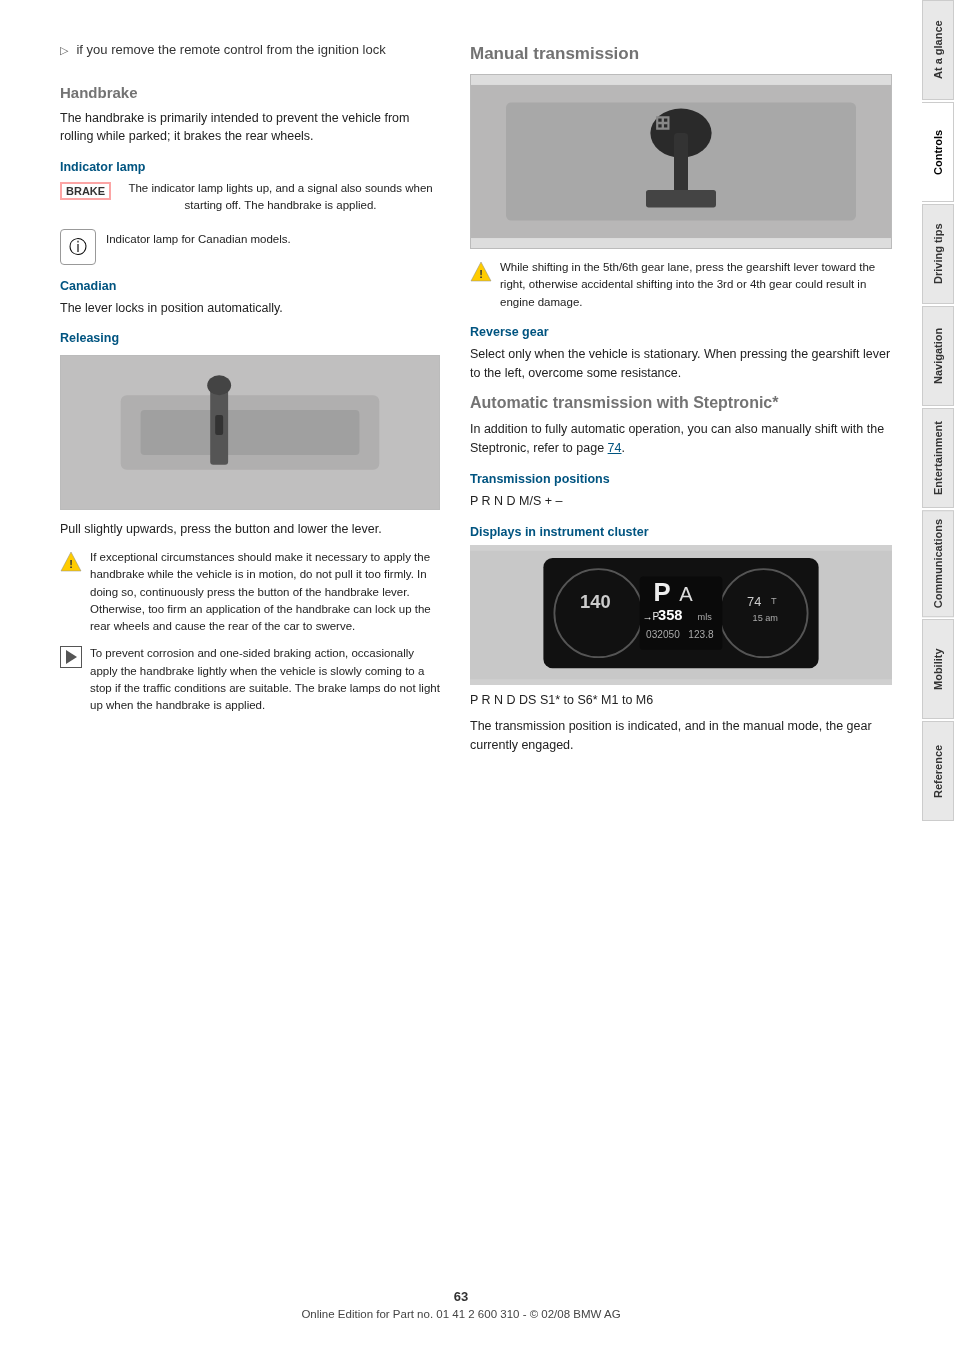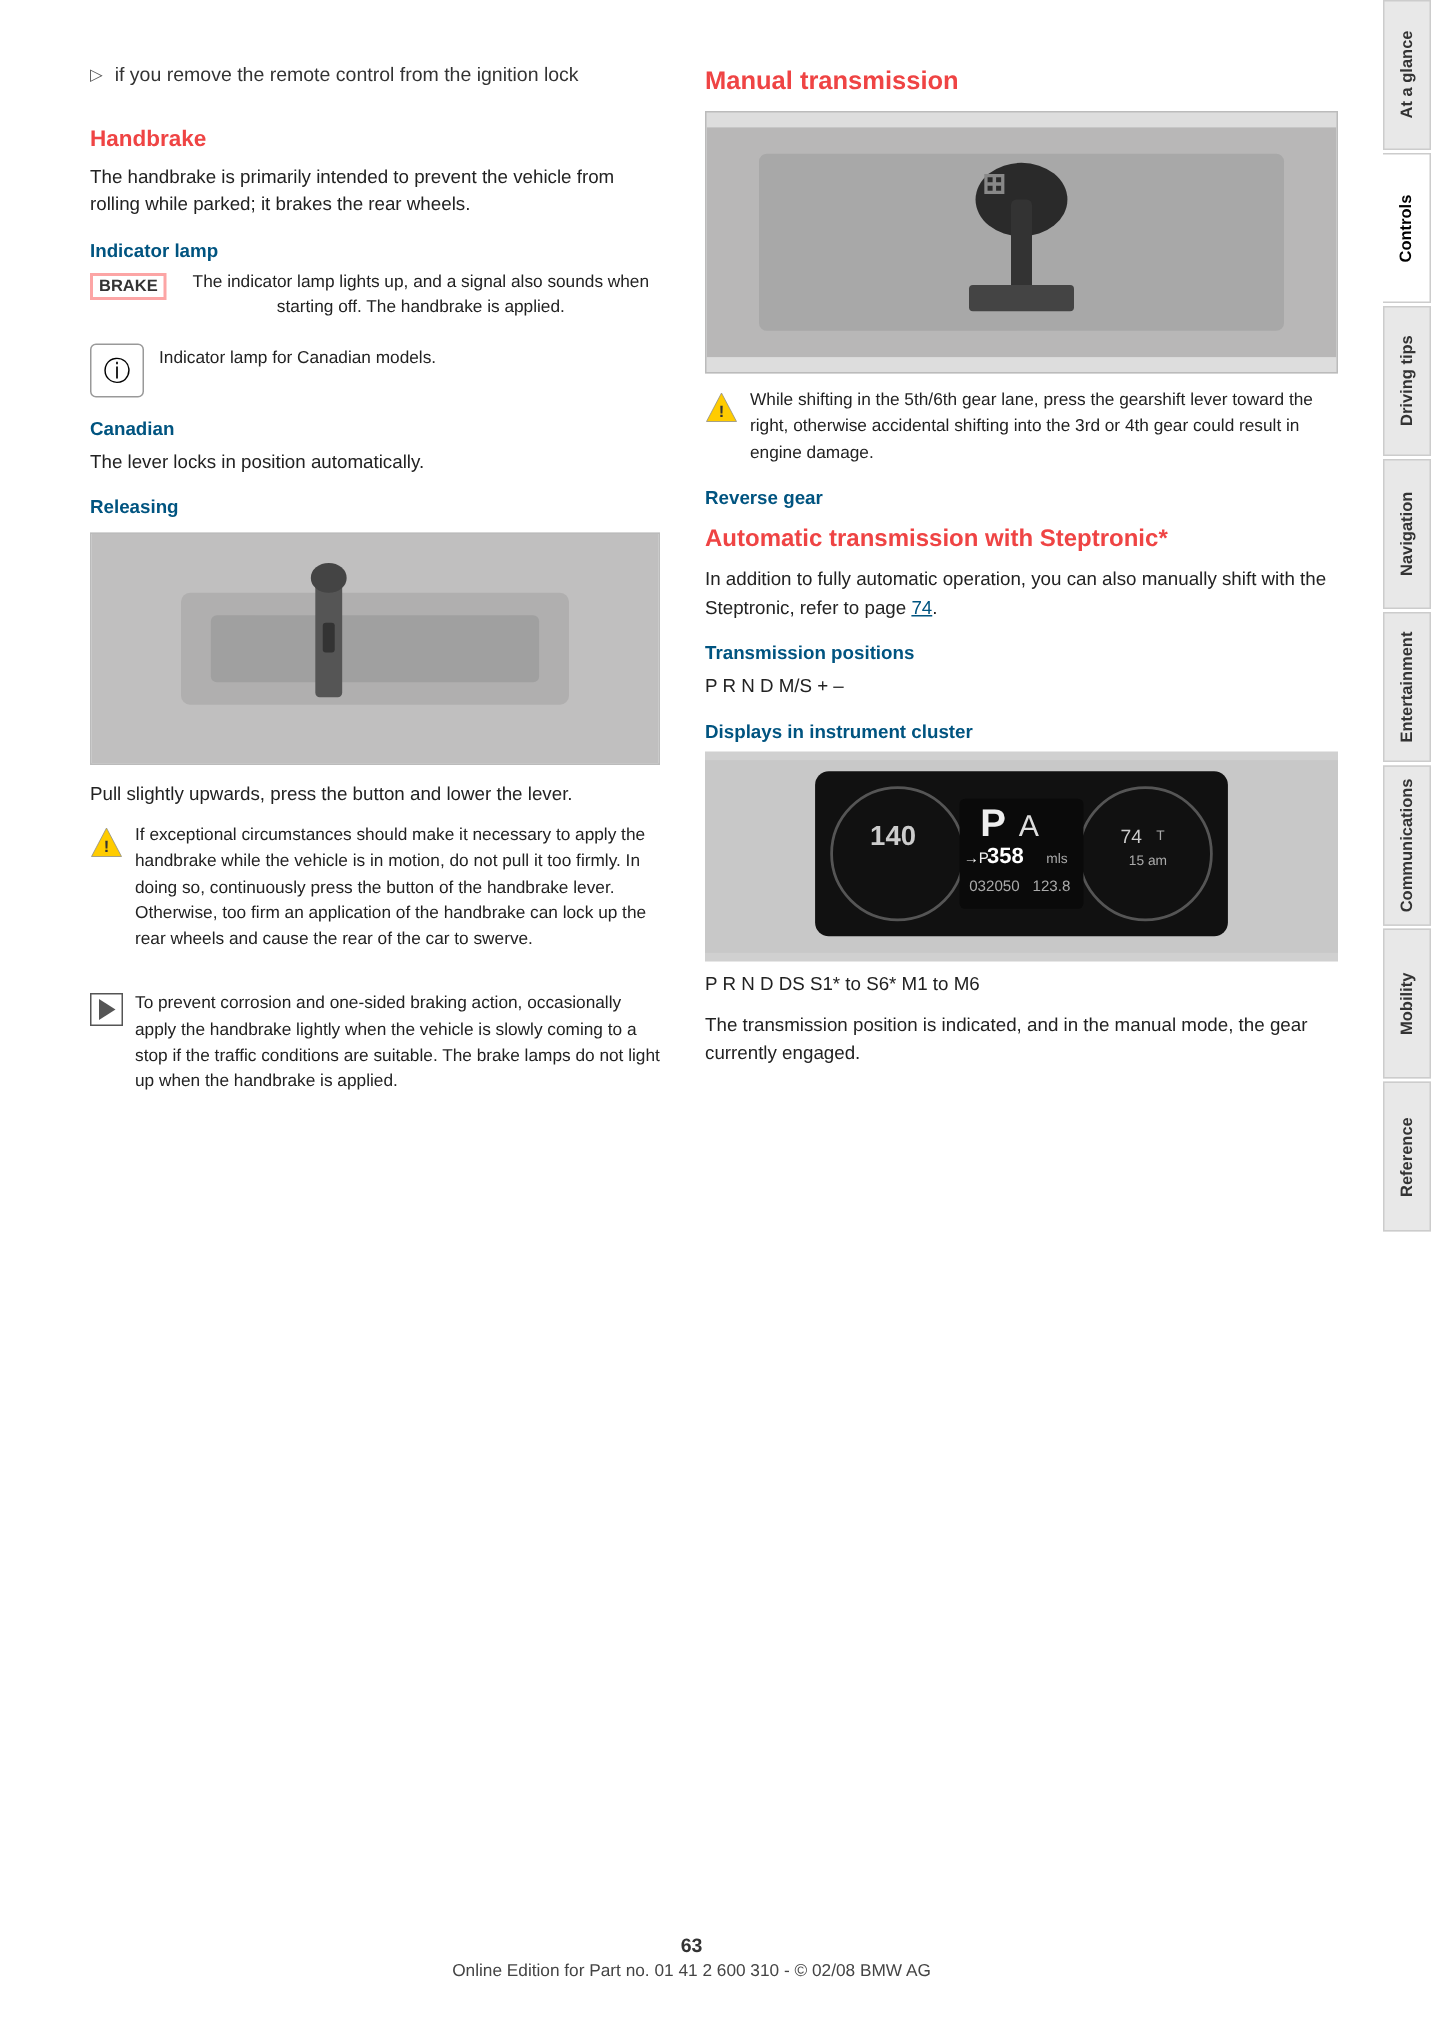--- a/index.html
+++ b/index.html
@@ -86,21 +86,21 @@
 
     .bullet-triangle {
       color: #555;
       font-size: 11px;
       margin-top: 2px;
       flex-shrink: 0;
     }
 
     
     .section-heading {
-      color: #ef4444;
+      color: #737373;
       font-size: 15px;
       font-weight: bold;
       margin-bottom: 8px;
       margin-top: 4px;
     }
 
     .subsection-heading {
       color: #005480;
       font-size: 12.5px;
       font-weight: bold;
@@ -296,21 +296,21 @@
 
         <p class="body-text">Pull slightly upwards, press the button and lower the lever.</p>
 
         <div class="warning-box">
           <div style="flex-shrink:0; margin-top:2px;">
             <svg width="22" height="22" viewBox="0 0 22 22" xmlns="http://www.w3.org/2000/svg">
               <polygon points="11,1 21,20 1,20" fill="#ffcc00" stroke="#888" stroke-width="0.5"></polygon>
               <text x="11" y="17" text-anchor="middle" font-size="11" font-weight="bold" fill="#333">!</text>
             </svg>
           </div>
-          <p class="body-text small-text" style="margin-bottom:16px;">If exceptional circumstances should make it necessary to apply the handbrake while the vehicle is in motion, do not pull it too firmly. In doing so, continuously press the button of the handbrake lever. Otherwise, too firm an application of the handbrake can lock up the rear wheels and cause the rear of the car to swerve.</p>
+          <p class="body-text small-text" style="margin-bottom:0;">If exceptional circumstances should make it necessary to apply the handbrake while the vehicle is in motion, do not pull it too firmly. In doing so, continuously press the button of the handbrake lever. Otherwise, too firm an application of the handbrake can lock up the rear wheels and cause the rear of the car to swerve.</p>
         </div>
 
         <div class="note-box">
           <div class="note-border-box">
             <div class="note-border-box-inner"></div>
           </div>
           <p class="body-text small-text" style="margin-bottom:0;">To prevent corrosion and one-sided braking action, occasionally apply the handbrake lightly when the vehicle is slowly coming to a stop if the traffic conditions are suitable. The brake lamps do not light up when the handbrake is applied.</p>
         </div>
 
       </div>
@@ -339,20 +339,21 @@
           <div style="flex-shrink:0; margin-top:2px;">
             <svg width="22" height="22" viewBox="0 0 22 22" xmlns="http://www.w3.org/2000/svg">
               <polygon points="11,1 21,20 1,20" fill="#ffcc00" stroke="#888" stroke-width="0.5"></polygon>
               <text x="11" y="17" text-anchor="middle" font-size="11" font-weight="bold" fill="#333">!</text>
             </svg>
           </div>
           <p class="body-text small-text" style="margin-bottom:0;">While shifting in the 5th/6th gear lane, press the gearshift lever toward the right, otherwise accidental shifting into the 3rd or 4th gear could result in engine damage.</p>
         </div>
 
         <div class="subsection-heading">Reverse gear</div>
+        <p class="body-text">Select only when the vehicle is stationary. When pressing the gearshift lever to the left, overcome some resistance.</p>
       </div>
 
       <div>
         <div class="section-heading" style="font-size:16px; margin-top:12px;">Automatic transmission with Steptronic*</div>
         <p class="body-text">
           In addition to fully automatic operation, you can also manually shift with the Steptronic, refer to page <a href="#" style="color:#005480;">74</a>.
         </p>
 
         <div class="subsection-heading">Transmission positions</div>
         <p class="body-text">P R N D M/S + –</p>

